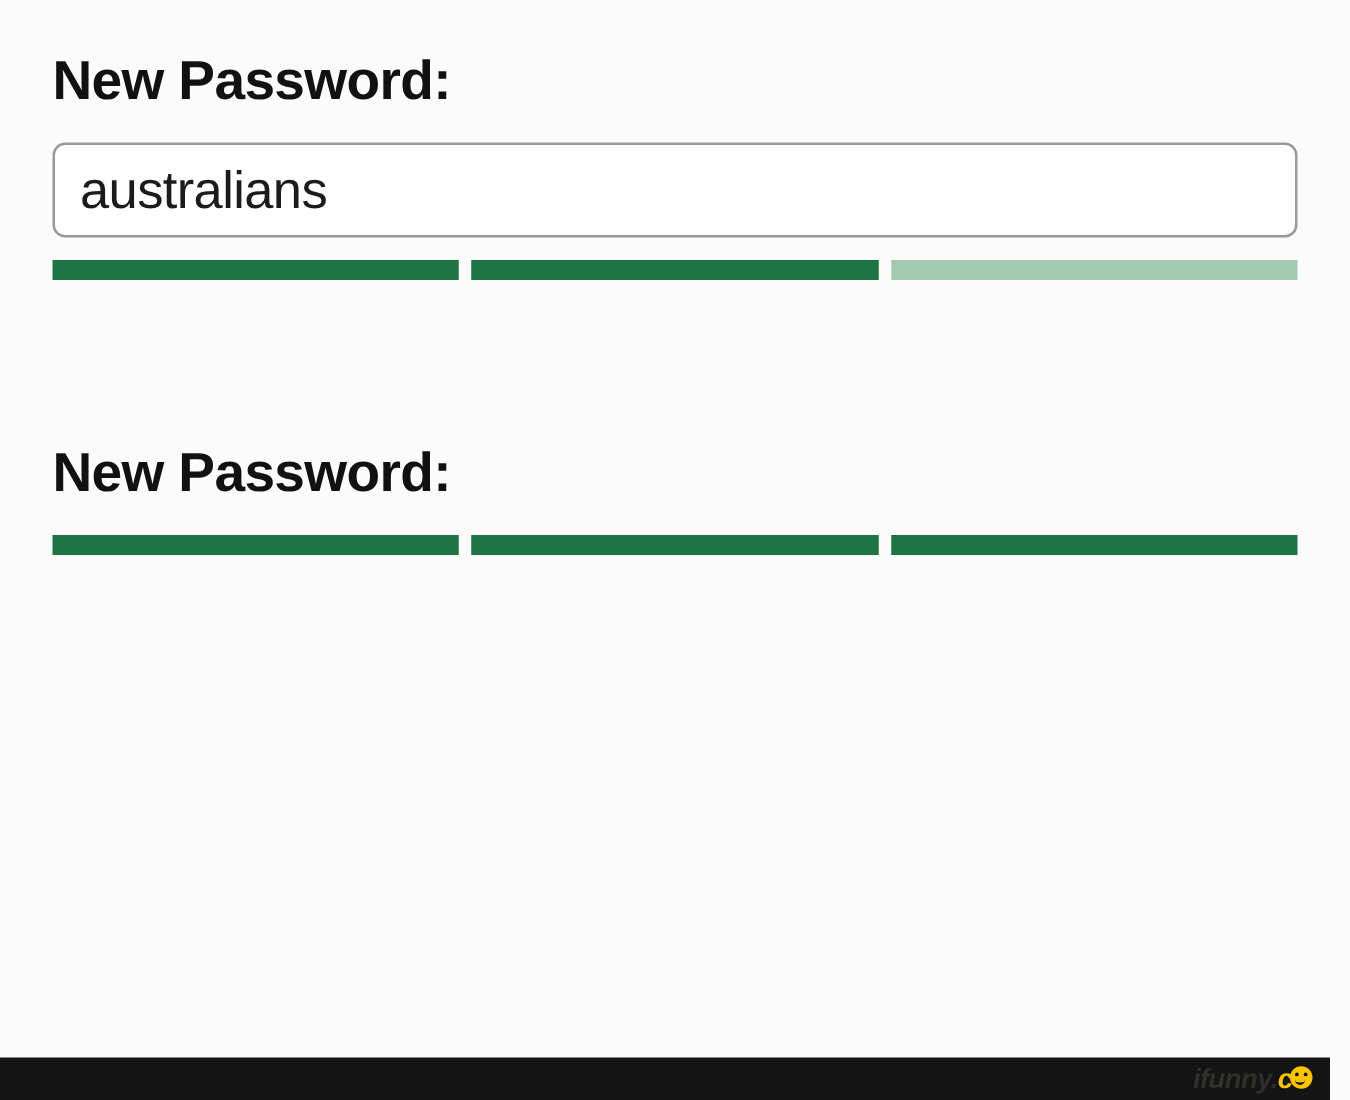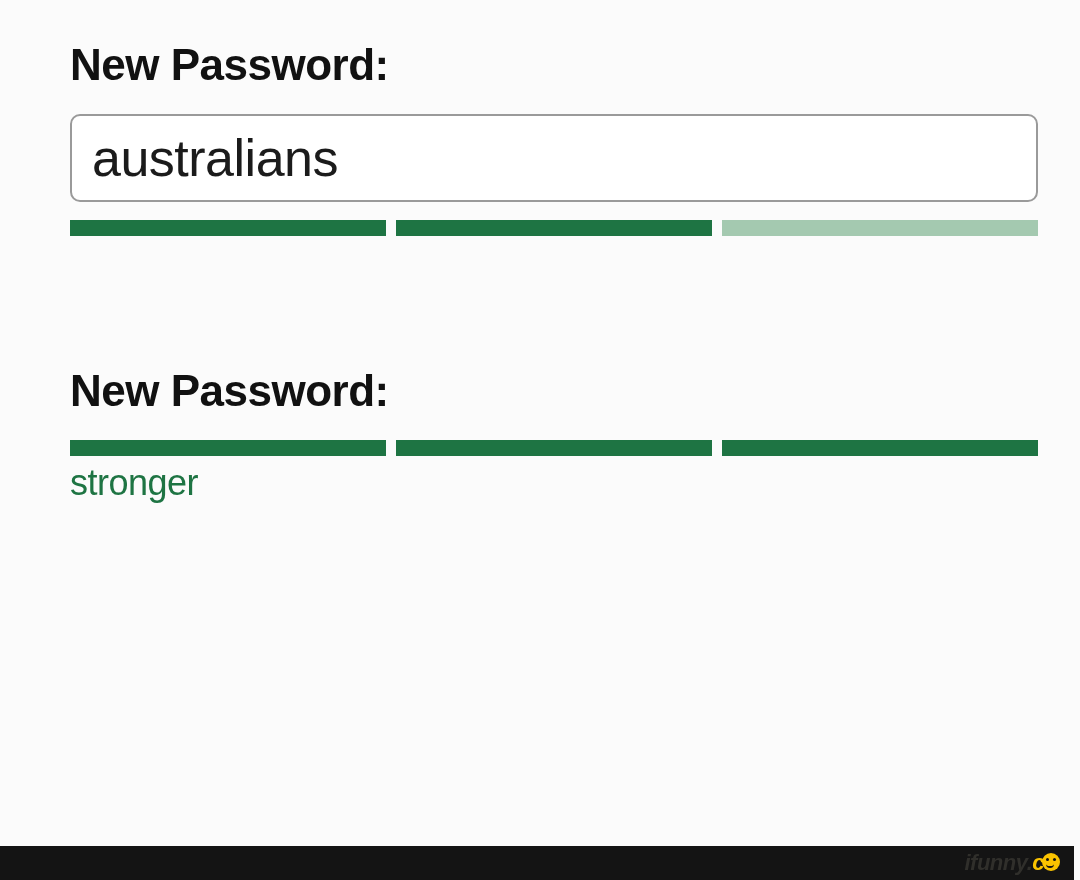--- a/index.html
+++ b/index.html
@@ -9,21 +9,20 @@
     }
     body {
       width: 1080px;
       height: 880px;
       background: #fbfbfb;
       font-family: -apple-system, BlinkMacSystemFont, "Segoe UI", Helvetica, Arial, sans-serif;
       position: relative;
     }
     .content {
       padding: 40px 42px 0 42px;
-      margin-left: 28px;
     }
     .password-block {
       margin-bottom: 130px;
     }
     .label {
       font-size: 44px;
       font-weight: 700;
       color: #111;
       margin-bottom: 24px;
       letter-spacing: -0.5px;
@@ -32,21 +31,21 @@
       border: 2px solid #9a9a9a;
       border-radius: 10px;
       padding: 12px 20px;
       background: #ffffff;
       margin-bottom: 18px;
     }
     .input-box input {
       border: none;
       outline: none;
       background: transparent;
-      font-size: 52px;
+      font-size: 42px;
       width: 100%;
       color: #1b1b1b;
       font-weight: 400;
       letter-spacing: -0.5px;
     }
     .strength-bars {
       display: flex;
       gap: 10px;
       margin-bottom: 6px;
     }
@@ -63,21 +62,21 @@
     .strength-text {
       font-size: 36px;
       color: #1e7443;
       font-weight: 400;
       letter-spacing: -0.5px;
     }
     .footer {
       position: absolute;
       bottom: 0;
       left: 0;
-      right: 6px;
+      right: 16px;
       height: 34px;
       background: #141414;
       display: flex;
       justify-content: flex-end;
       align-items: center;
       padding-right: 14px;
     }
     .watermark {
       font-family: Arial, sans-serif;
       font-weight: 900;
@@ -140,21 +139,20 @@
     </div>
   </div>
 
   <div class="password-block">
     <div class="label">New Password:</div>
     <div class="strength-bars">
       <div class="bar dark"></div>
       <div class="bar dark"></div>
       <div class="bar dark"></div>
     </div>
-    <div class="strength-text">stronger</div>
   </div>
 </div>
 
 <div class="footer">
   <span class="watermark">
     <span>ifunny.</span><span class="suffix">c</span><span class="face"></span>
   </span>
 </div>
 
 </body></html>

